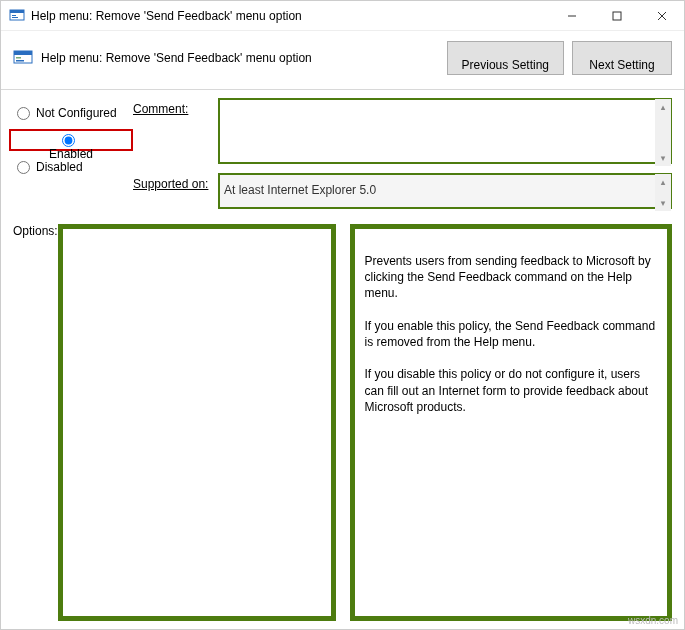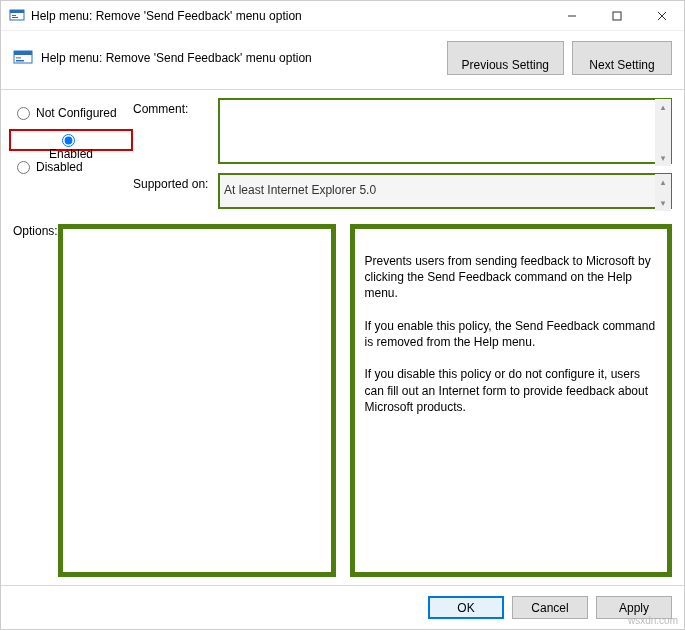--- a/index.html
+++ b/index.html
@@ -14,21 +14,21 @@
 .headerbar .icon { width: 20px; height: 20px; margin-right: 8px; }
 .headerbar .label { flex: 1; font-size: 12px; }
 .navbtn { min-width: 100px; height: 24px; background: #e1e1e1; border: 1px solid #adadad; margin-left: 8px; cursor: default; padding: 16px 14px; }
 .config-section { display: flex; padding: 8px 12px 0 12px; }
 .radio-col { width: 120px; padding-top: 4px; }
 .radio-row { display: flex; align-items: center; height: 22px; margin-bottom: 5px; padding: 2px 4px; }
 .radio-row input { margin: 0 6px 0 0; }
 .radio-row.highlight { border: 2px solid #c00; padding: 3px 6px; margin-bottom: 5px; margin-left: -4px; flex-direction: column;}
 .field-col { flex: 1; }
 .field-row { display: flex; margin-bottom: 6px; }
-.field-label { width: 85px; padding-top: 4px; }
+.field-label { width: 85px; padding-top: 4px; text-decoration: underline; }
 .textarea-wrap { flex: 1; position: relative; }
 .ta { width: 100%; resize: none; border: 2px solid #4d7c0f; font-family: inherit; font-size: 12px; padding: 8px 4px; background: #fff; }
 .ta.comment { height: 66px; }
 .ta.supported { height: 36px; background: #f5f5f5; color: #333; }
 .scroll-stub { position: absolute; right: 1px; top: 1px; bottom: 1px; width: 16px; background: #f0f0f0; display: flex; flex-direction: column; justify-content: space-between; }
 .scroll-stub span { font-size: 9px; text-align: center; color: #888; line-height: 16px; }
 .lower { display: flex; flex: 1; padding: 6px 12px 8px 12px; gap: 14px; min-height: 0; }
 .pane { flex: 1; display: flex; min-height: 0; }
 .pane-label { margin-bottom: 8px; }
 .pane-body { flex: 1; border: 5px solid #4d7c0f; padding: 24px 10px; overflow: auto; background: #fff; line-height: 1.35; }
@@ -133,20 +133,15 @@
     </div>
     <div class="pane">
       <div class="pane-body" style="white-space:pre-wrap;">Prevents users from sending feedback to Microsoft by clicking the Send Feedback command on the Help menu.
 
 If you enable this policy, the Send Feedback command is removed from the Help menu.
 
 If you disable this policy or do not configure it, users can fill out an Internet form to provide feedback about Microsoft products.</div>
     </div>
   </div>
 
-  <div class="footer">
-    <button class="primary">OK</button>
-    <button>Cancel</button>
-    <button>Apply</button>
-  </div>
 
   <div class="watermark">wsxdn.com</div>
 </div>
 
 </body></html>

